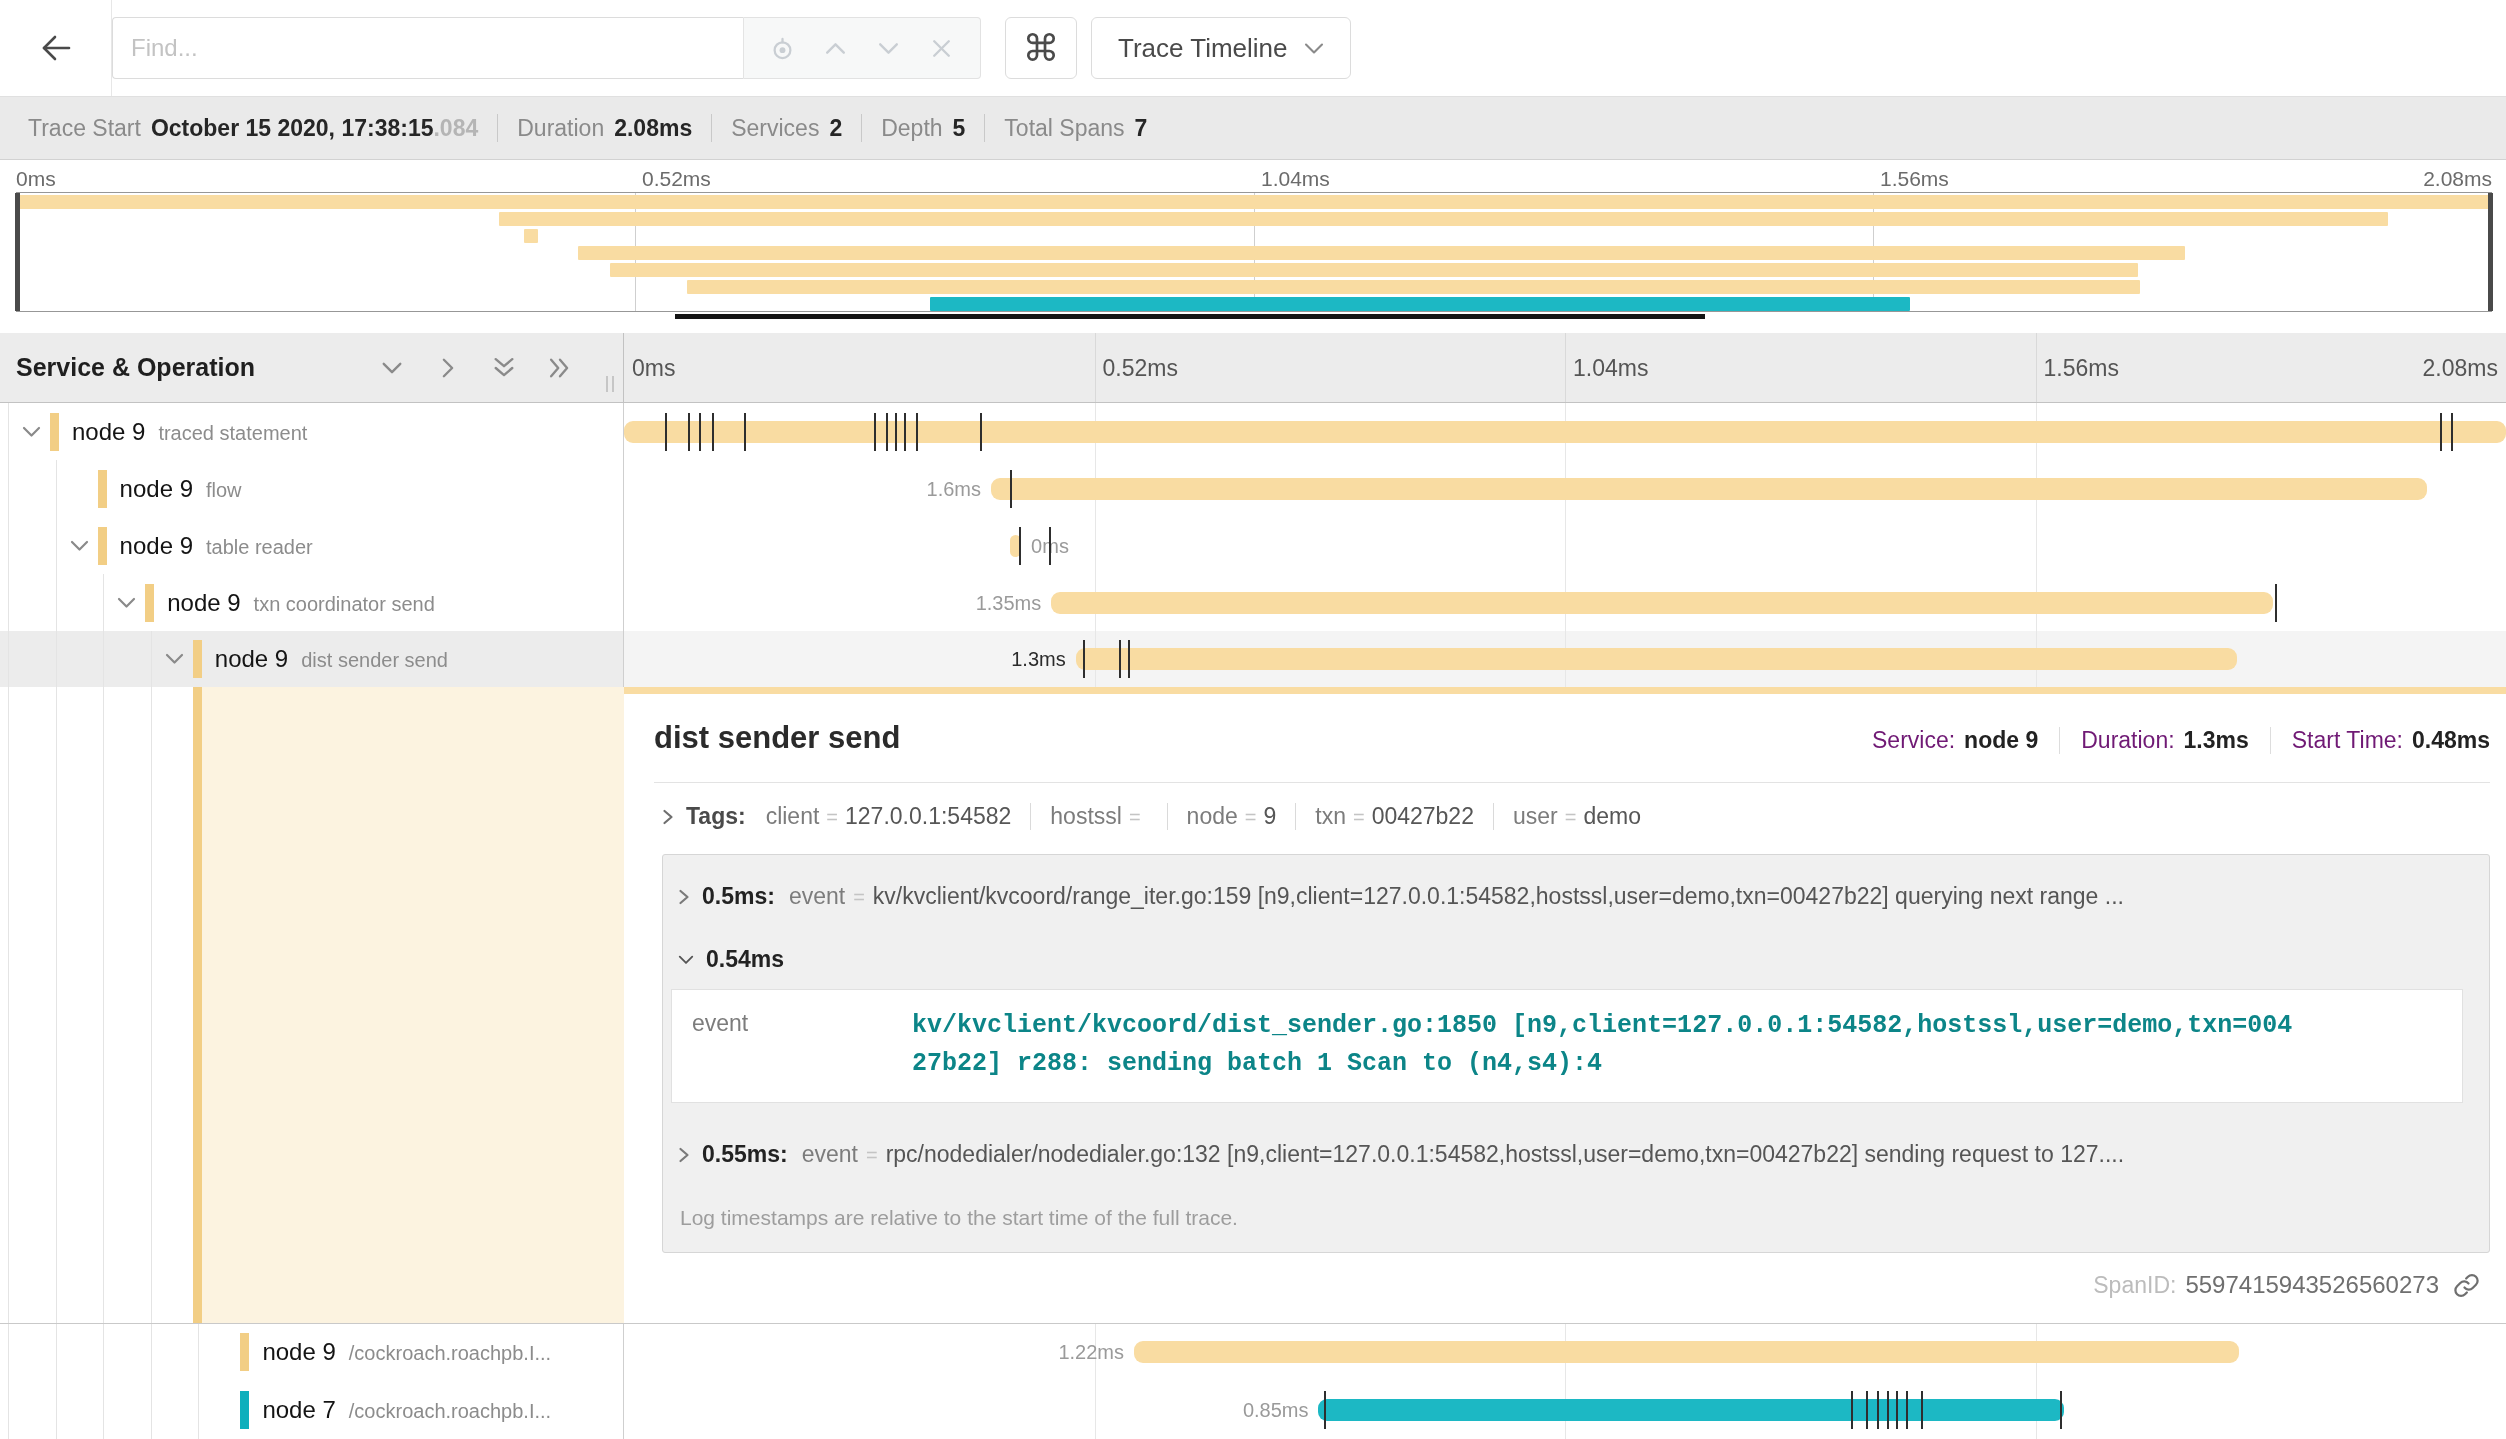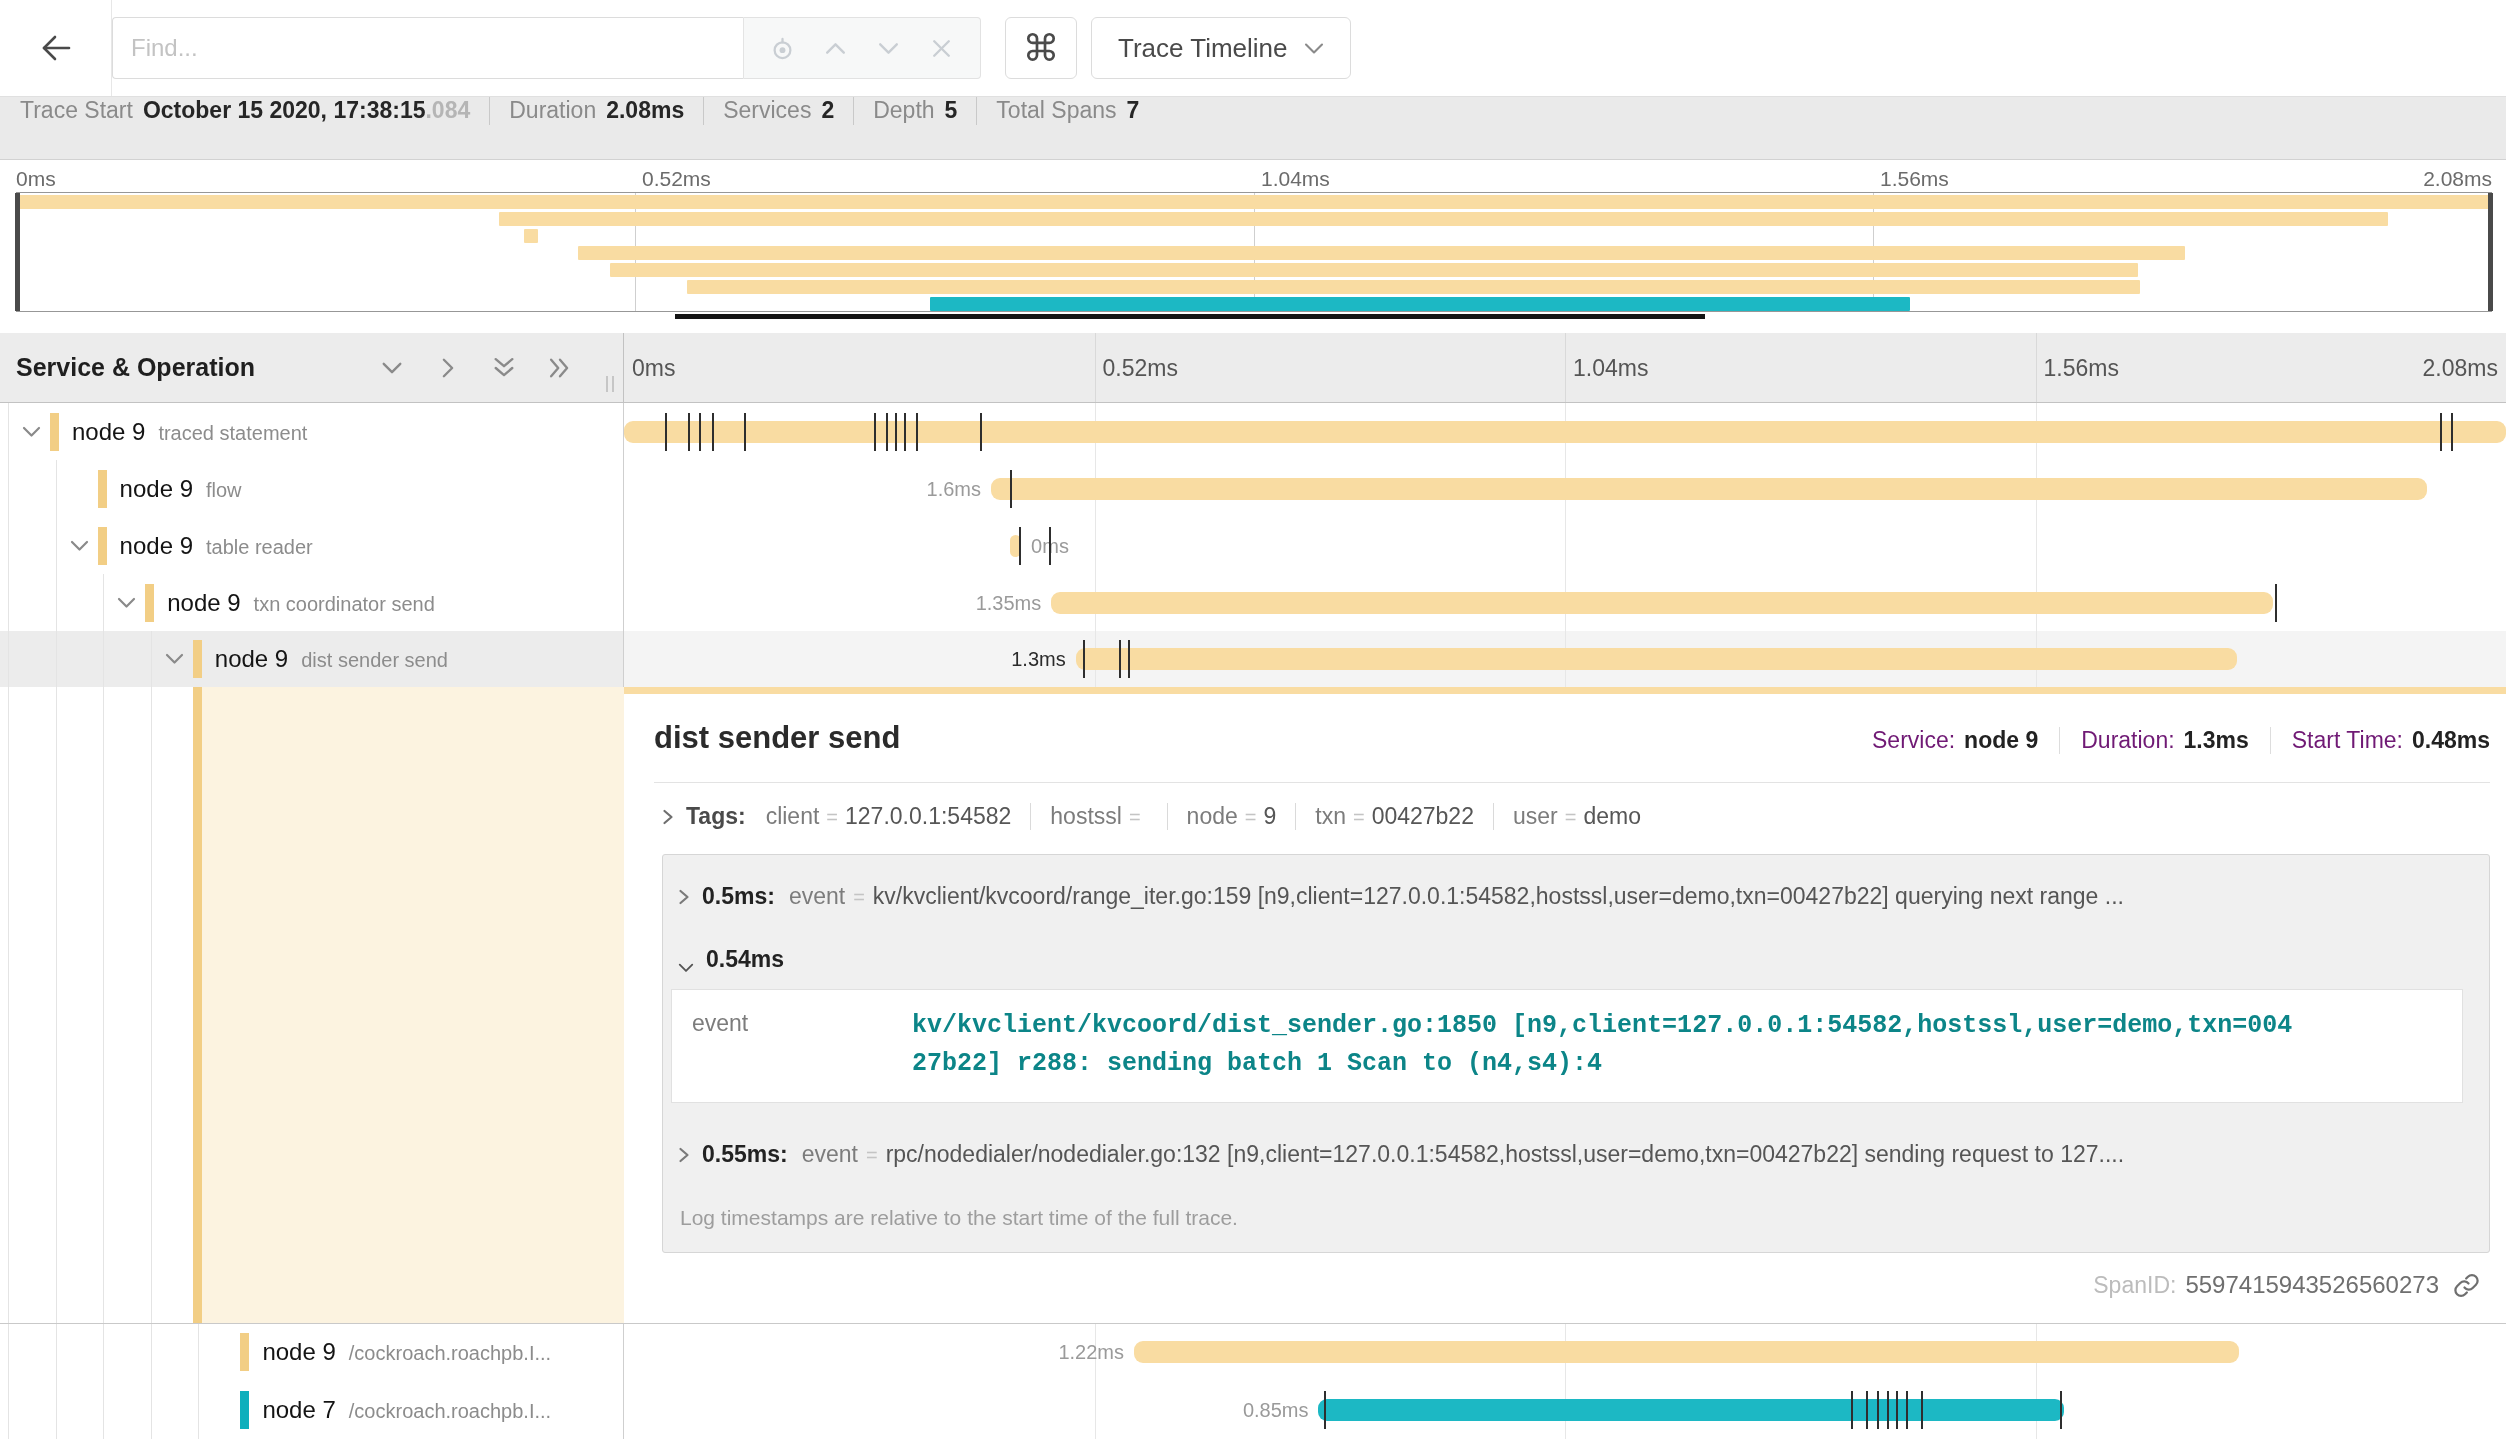--- a/index.html
+++ b/index.html
@@ -20,22 +20,22 @@
   .find::placeholder{color:#c3c3c3}
   .findgroup{width:237px;height:62px;background:#f7f8f8;border:1px solid #e2e2e2;border-left:none;
              border-radius:0 4px 4px 0;display:flex;align-items:center;justify-content:space-around;padding:0 12px}
   .fgicon{display:flex;align-items:center}
   .kbd{width:72px;height:62px;margin-left:24px;background:#fff;border:1px solid #dcdcdc;border-radius:6px;
        font-size:37px;color:#4a4a4a;display:flex;align-items:center;justify-content:center;font-family:inherit;cursor:pointer}
   .viewsel{height:62px;margin-left:14px;background:#fff;border:1px solid #dcdcdc;border-radius:6px;font-size:26px;
            color:#4a4a4a;display:flex;align-items:center;gap:16px;padding:0 26px;font-family:inherit;cursor:pointer;white-space:nowrap}
 
   
-  .infobar{height:63px;background:#eaeaea;border-bottom:1px solid #d2d2d2;display:flex;
-           padding-left:20px;font-size:23px;white-space:nowrap}
+  .infobar{height:63px;background:#eaeaea;border-bottom:1px solid #d2d2d2;display:flex;align-items:center;
+           padding-left:28px;font-size:23px;white-space:nowrap}
   .infobar .lab{color:#8a8a8a;margin-right:10px}
   .infobar .val{color:#262626;font-weight:700}
   .infobar .suf{color:#b5b5b5;font-weight:700}
   .infobar .sep{width:1px;height:28px;background:#c9c9c9;margin:0 19px}
 
   
   .minimap{position:relative;height:173px;background:#fff}
   .mm-label{position:absolute;top:7px;font-size:21px;color:#6b6b6b}
   .mm-box{position:absolute;left:16px;width:2476px;top:32px;height:120px;background:#fff;
           border-top:1px solid #979797;border-bottom:1px solid #979797}
@@ -102,21 +102,21 @@
   .logs-head{height:50px;background:#e3e3e3;border-bottom:1px solid #d2d2d2;display:flex;align-items:center;padding-left:16px;font-size:23px;cursor:pointer}
   .logs-head .chv{display:flex}
   .logs-title{font-weight:700;color:#333;margin:0 8px 0 14px}
   .logs-count{color:#555}
   .log-sum{display:flex;align-items:baseline;padding:28px 20px 12px 15px;font-size:23px;cursor:pointer}
   .log-sum .chv{display:flex;align-self:center;margin-right:12px}
   .log-sum .t{font-weight:700;color:#222;margin-right:14px;white-space:nowrap}
   .log-sum .k{color:#7c7c7c;white-space:nowrap}
   .log-sum .eq{color:#c4c4c4;margin:0 8px;font-size:20px}
   .log-sum .v{color:#555;flex:1;min-width:0;overflow:hidden;white-space:nowrap}
-  .log-exp-head{display:flex;align-items:flex-end;padding:24px 0 0 15px;font-size:23px;cursor:pointer}
+  .log-exp-head{display:flex;align-items:center;padding:24px 0 0 15px;font-size:23px;cursor:pointer}
   .log-exp-head .chv{display:flex;margin-right:12px}
   .log-exp-head .t{font-weight:700;color:#222}
   .log-card{margin:16px 26px 10px 8px;background:#fff;border:1px solid #e1e1e1;display:flex}
   .log-card .k{width:240px;flex:none;padding:20px 0 0 20px;font-size:23px;color:#7c7c7c}
   .log-card .v{padding:17px 22px 19px 0;font-family:Liberation Mono, monospace;
                font-weight:700;font-size:25px;line-height:38px;max-width:1410px;word-break:break-all}
   .log-foot{padding:26px 14px 22px 17px;font-size:21px;color:#9d9d9d}
   .spanid{display:flex;justify-content:flex-end;align-items:center;margin-top:18px;padding-right:10px;font-size:23px}
   .spanid .lab{color:#bcbcbc}
   .spanid .val{color:#6f6f6f;font-size:24px;margin-left:9px}

